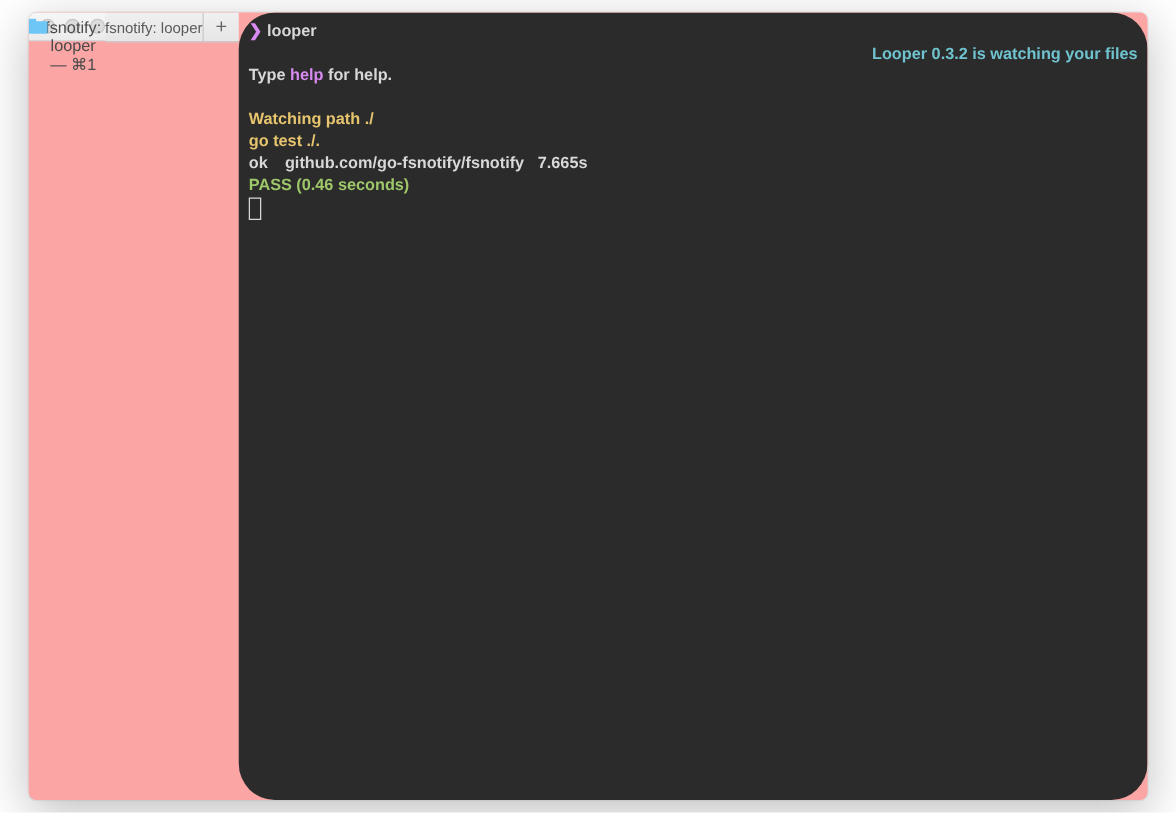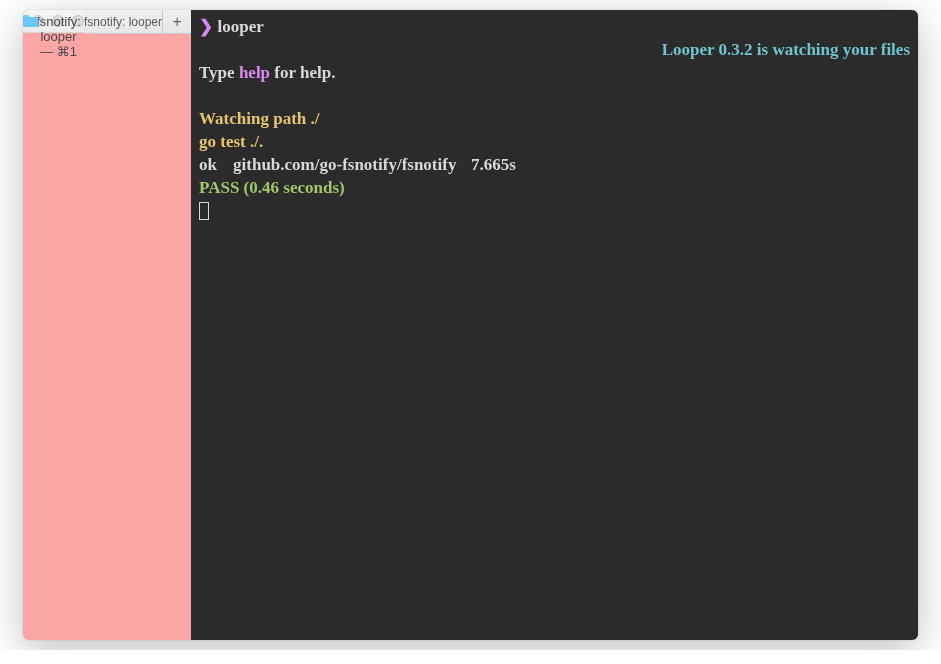--- a/index.html
+++ b/index.html
@@ -96,27 +96,28 @@
       align-items: center;
       justify-content: center;
       font-size: 16px;
       color: #666;
       cursor: pointer;
     }
     .terminal {
       flex: 1;
       background: #2b2b2b;
       padding: 6px 8px;
-      font-family: Liberation Serif, serif;
-      font-size: 17px;
+      font-family: Liberation Sans, sans-serif;
+      font-size: 13px;
       line-height: 1.35;
       font-weight: bold;
       color: #d8d8d8;
       white-space: pre;
       overflow: hidden;
+      border-radius: 29px;
     }
     .term-line { display: block; }
     .c-prompt { color: #d78af0; }
     .c-cmd    { color: #d8d8d8; }
     .c-cyan   { color: #6fc3cf; text-align: right; }
     .c-white  { color: #d8d8d8; }
     .c-pink   { color: #d78af0; }
     .c-yellow { color: #e7c56e; }
     .c-green  { color: #9ec76a; }
     .cursor-box {

